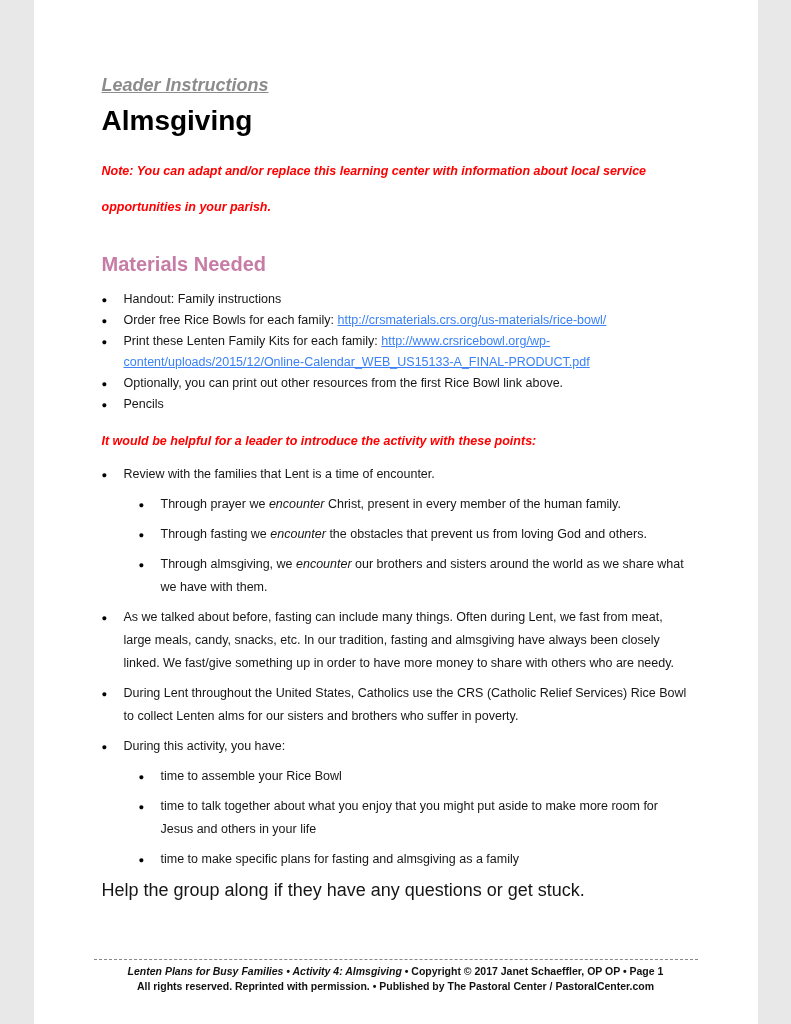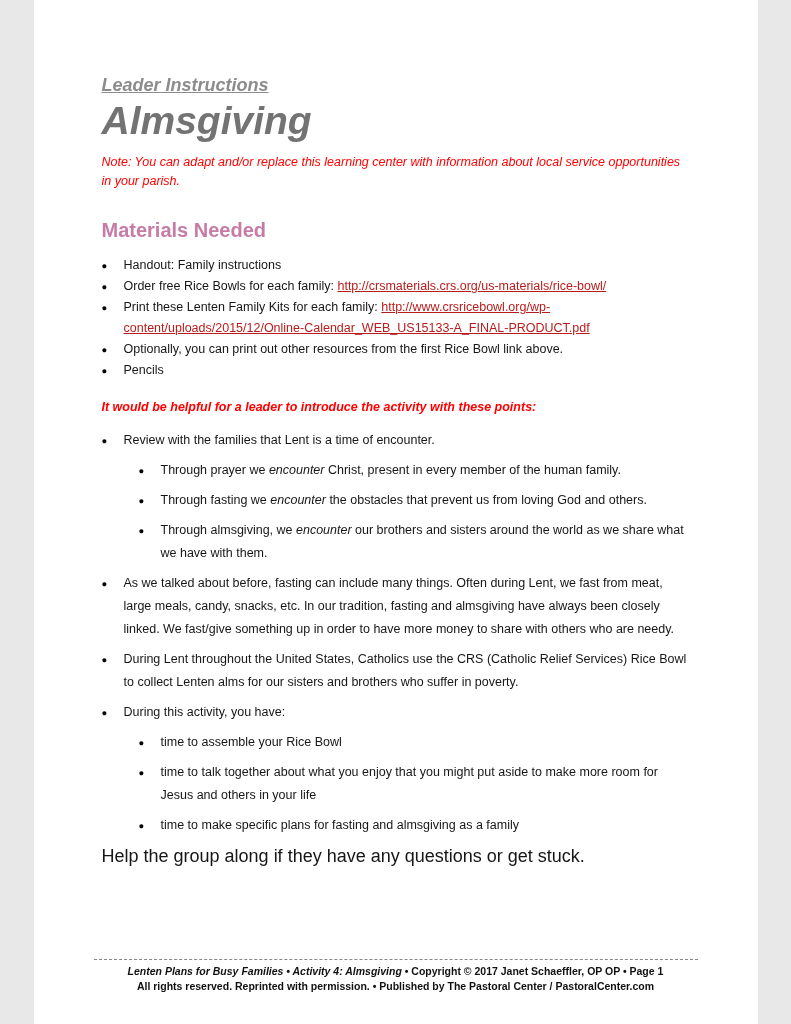--- a/index.html
+++ b/index.html
@@ -18,34 +18,33 @@
   .eyebrow {
     font-size: 18px;
     line-height: 22px;
     font-weight: bold;
     font-style: italic;
     color: #8c8c8c;
     text-decoration: underline;
     display: inline-block;
   }
   .title {
-    font-size: 39px;
+    font-size: 28px;
     line-height: 38px;
     font-weight: bold;
-    font-style: italic;
-    color: #737373;
+    color: #000000;
     margin-top: 6px;
   }
   .note {
     margin-top: 13px;
     color: #ff0000;
-    font-weight: normal;
+    font-weight: bold;
     font-style: italic;
     font-size: 12.5px;
-    line-height: 19px;
+    line-height: 36px;
   }
   .section-heading {
     color: #c67ca5;
     font-size: 20px;
     line-height: 26px;
     font-weight: bold;
     margin-top: 26px;
   }
   .section-heading.talking { margin-top: 14px; }
   .list { width: 100%; }
@@ -78,21 +77,21 @@
     font-style: italic;
     font-size: 12.5px;
     line-height: 20px;
   }
   .closing {
     margin-top: 8px;
     font-size: 18px;
     line-height: 23px;
   }
   a.link {
-    color: #b91c1c;
+    color: #3b82f6;
     text-decoration: underline;
     word-break: break-word;
   }
   .footer {
     position: absolute;
     left: 60px;
     right: 60px;
     bottom: 30px;
     text-align: center;
     font-size: 10.5px;

